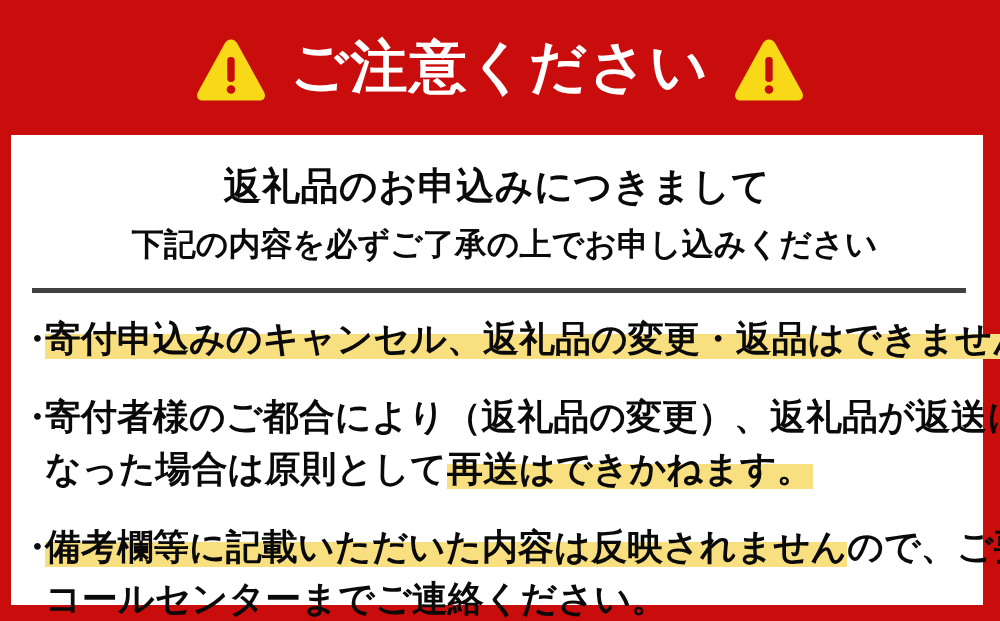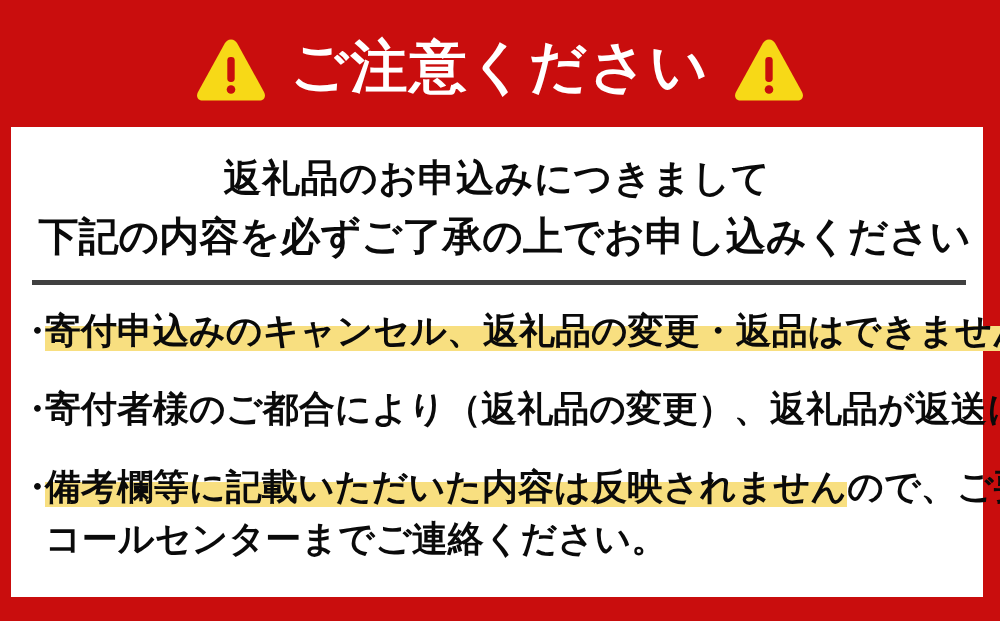--- a/index.html
+++ b/index.html
@@ -49,21 +49,21 @@
     font-weight: 700;
     letter-spacing: 2px;
     white-space: nowrap;
     transform: translateY(-2px);
   }
 
   
   #panel {
     position: absolute;
     left: 11px;
-    top: 127px;
+    top: 135px;
     width: 972px;
     height: 470px;
     background: #ffffff;
     box-sizing: border-box;
   }
 
   
   #title-block {
     position: absolute;
     left: 0;
@@ -73,21 +73,21 @@
     color: #0a0a0a;
   }
   .title-line {
     font-size: 38px;
     line-height: 58px;
     font-weight: 700;
     letter-spacing: 0.5px;
     white-space: nowrap;
   }
   .title-line.wide {
-    font-size: 40px;
+    font-size: 32px;
     letter-spacing: 0px;
     margin-left: 15px;
   }
 
   
   #divider {
     position: absolute;
     left: 21px;
     top: 153px;
     width: 934px;
@@ -161,20 +161,21 @@
 
     <div id="divider"></div>
 
     <div id="bullet-list">
         <div class="bullet-item">
           <div class="bullet-line"><span class="dot">・</span><span class="hl">寄付申込みのキャンセル、返礼品の変更・返品はできません。</span></div>
         </div>
         <div class="spacer-sm"></div>
         <div class="bullet-item">
           <div class="bullet-line"><span class="dot">・</span><span>寄付者様のご都合により（返礼品の変更）、返礼品が返送に</span></div>
+          <div class="bullet-line"><span class="indent"></span><span>なった場合は原則として</span><span class="hl">再送はできかねます。</span></div>
         </div>
         <div class="spacer-sm"></div>
         <div class="bullet-item">
           <div class="bullet-line"><span class="dot">・</span><span class="hl">備考欄等に記載いただいた内容は反映されません</span><span>ので、ご要望がある際は</span></div>
           <div class="bullet-line"><span class="indent"></span><span>コールセンターまでご連絡ください。</span></div>
         </div>
       </div>
 
   </div>
 </div>

